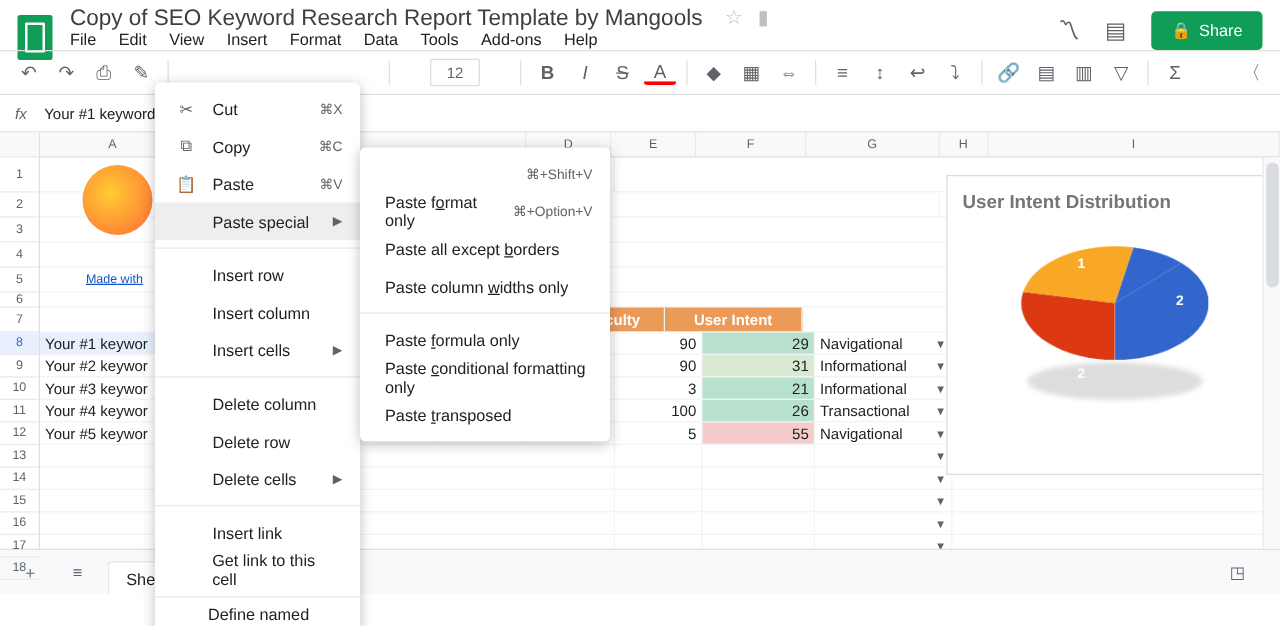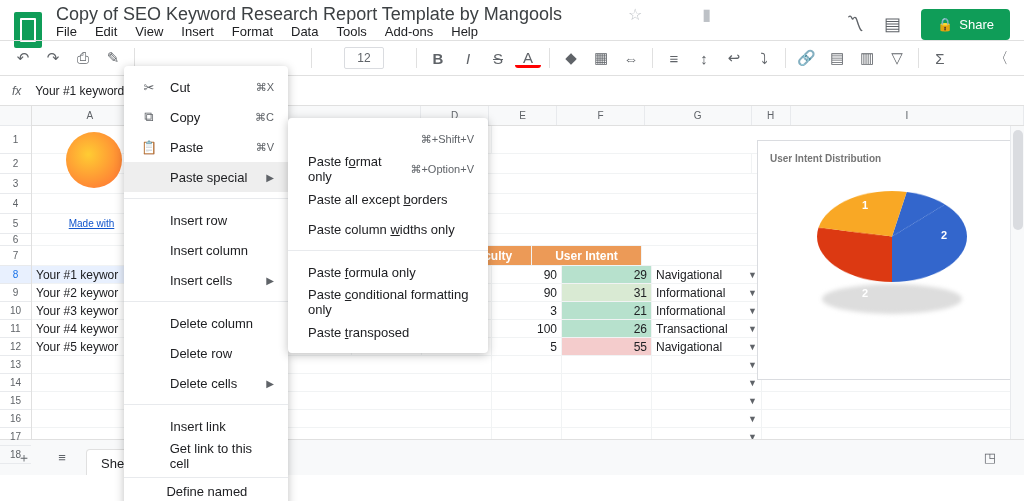--- a/index.html
+++ b/index.html
@@ -43,21 +43,21 @@
 .right { justify-content:flex-end; }
 .hdr-cell { background:#ec9a57; color:#fff; font-weight:bold; justify-content:center; }
 .green1 { background:#b7e1cd; }
 .green2 { background:#d9ead3; }
 .red1 { background:#f4cccc; }
 .a-cell { width:120px; }
 
 .link-text { color:#1155cc; font-weight:bold; text-decoration:underline; }
 
 .pie-card { position:absolute; left:725px; top:14px; width:270px; height:240px; border:1px solid #dadce0; background:#fff; padding:12px; }
-.pie-card h3 { font-size:10px; color:#757575; margin-bottom:12px; }
+.pie-card h3 { font-size:15px; color:#757575; margin-bottom:12px; }
 .pie-chart { width:150px; height:120px; margin:20px auto 0; position:relative; }
 .pie-shadow { position:absolute; bottom:-10px; left:5px; width:140px; height:30px; border-radius:50%; background:#ddd; filter:blur(2px); }
 .pie-face { position:absolute; width:150px; height:105px; border-radius:50%; overflow:hidden; transform:rotateX(30deg); }
 .slice { position:absolute; inset:0; }
 .slice-nav { background:#3366cc; clip-path:polygon(50% 50%,100% 0,100% 100%,50% 100%); }
 .slice-info { background:#dc3912; clip-path:polygon(50% 50%,50% 100%,0 100%,0 40%); }
 .slice-trans { background:#f9a825; clip-path:polygon(50% 50%,0 40%,0 0,60% 0); }
 .slice-rest { background:#3366cc; clip-path:polygon(50% 50%,60% 0,100% 0); }
 .pie-label { position:absolute; color:#fff; font-size:11px; font-weight:bold; }
 
@@ -82,21 +82,21 @@
 .scrollbar-v { position:absolute; right:0; top:0; width:14px; height:100%; background:#f8f9fa; border-left:1px solid #e8eaed; }
 .thumb-v { position:absolute; left:2px; width:10px; top:4px; height:100px; background:#dadce0; border-radius:5px;}
 .arrow-btn { position:absolute; width:14px; height:14px; display:flex; align-items:center; justify-content:center; font-size:9px; color:#5f6368;}
 </style>
 </head>
 <body>
 
 <div class="titlebar">
   <div class="logo"></div>
   <div style="display:flex;flex-direction:column;">
-    <div style="display:flex;align-items:center;gap:48px;">
+    <div style="display:flex;align-items:center;">
       <span class="doc-title">Copy of SEO Keyword Research Report Template by Mangools</span>
       <span class="star-icon">☆</span>
       <span class="folder-icon">▮</span>
     </div>
     <div class="menubar" style="padding-left:0;height:20px">
       <span class="menu-item">File</span>
       <span class="menu-item">Edit</span>
       <span class="menu-item">View</span>
       <span class="menu-item">Insert</span>
       <span class="menu-item">Format</span>

